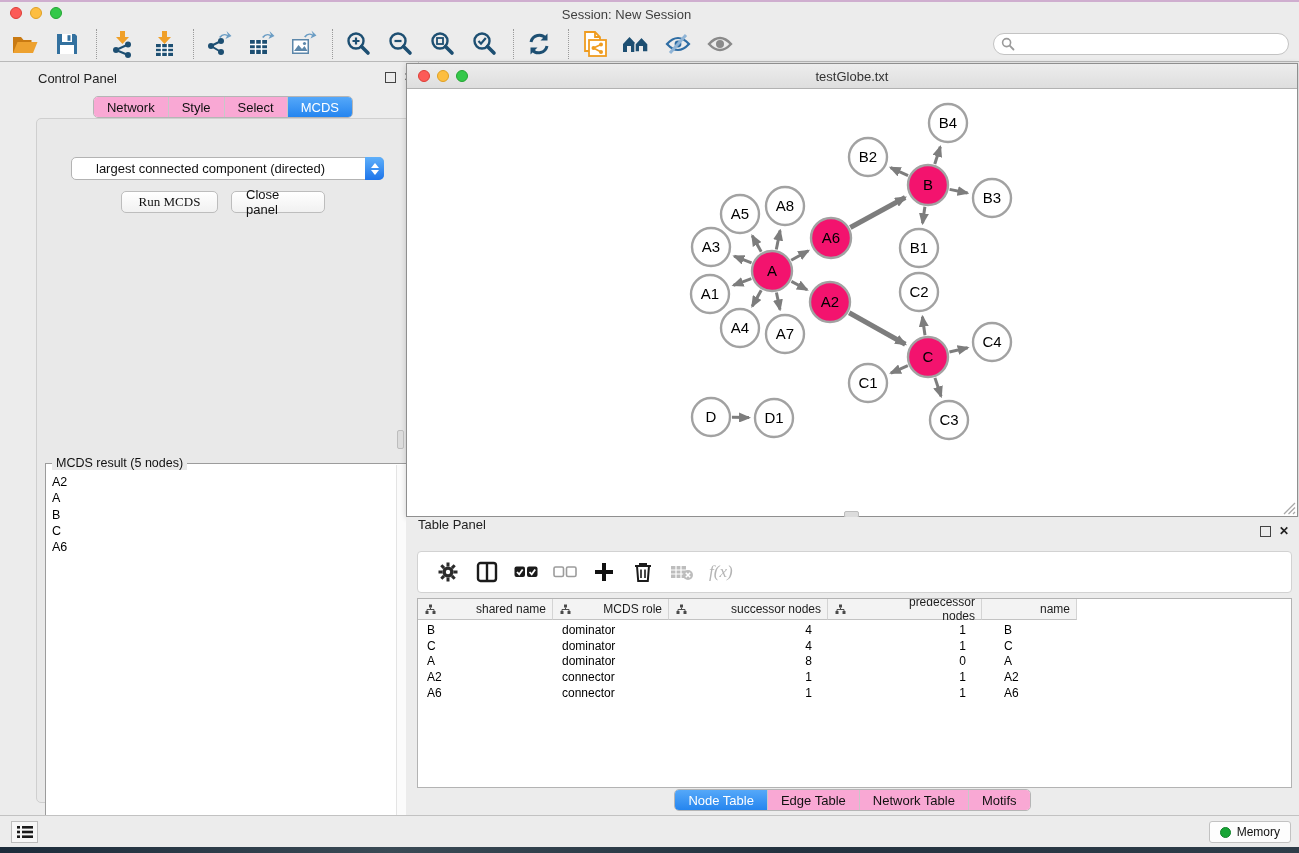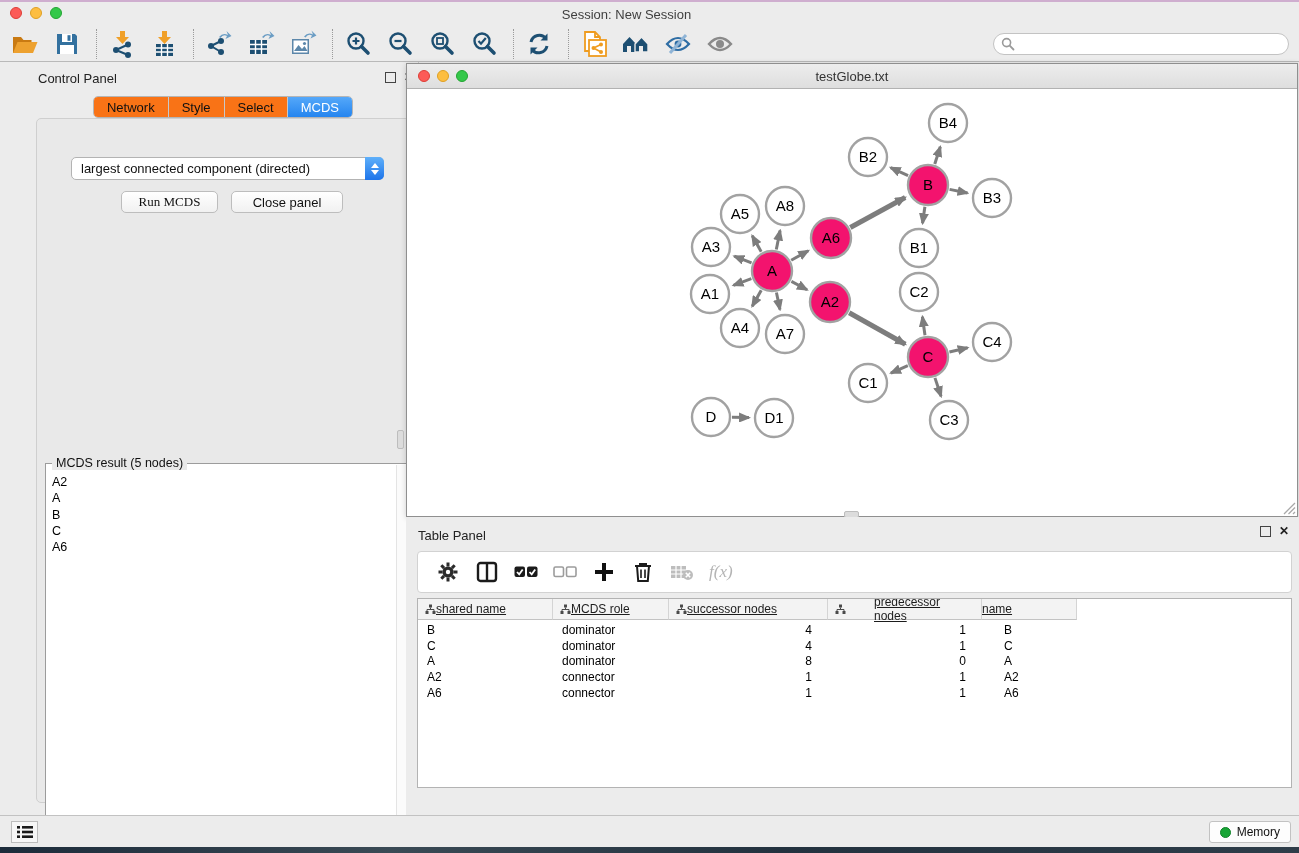--- a/index.html
+++ b/index.html
@@ -26,65 +26,65 @@
   
   .control-panel { position:absolute; left:0; top:62px; width:391px; height:753px; background:#ececec; border-right:1px solid #c9c9c9;margin-left:28px; }
   .cp-header { position:absolute; left:0; top:0; width:100%; height:28px; }
   .cp-title { position:absolute; left:10px; top:9px; font-size:13px; color:#222; }
   .panel-float { position:absolute; top:10px; width:11px; height:11px; border:1.5px solid #444; background:transparent; }
   .panel-close { position:absolute; top:8px; font-size:12px; font-weight:bold; color:#222; line-height:14px; }
   .cp-header .panel-float { left:357px; }
   .cp-header .panel-close { left:376px; }
 
   .seg-tabs { display:inline-flex; border:1px solid #b5b5b5; border-radius:5px; background:#fff; overflow:hidden; height:22px; }
-  .seg-tab { font-size:13px; color:#111; padding:0 13px; display:flex; align-items:center; border-right:1px solid #c8c8c8; background:#f97316; cursor:default; }
+  .seg-tab { font-size:13px; color:#111; padding:0 13px; display:flex; align-items:center; border-right:1px solid #c8c8c8; background:#f9a8d4; cursor:default; }
   .seg-tab:last-child { border-right:none; }
   .seg-tab.active { background:linear-gradient(#55a8f9,#2585ef); color:#fff; }
   .cp-tabs { position:absolute; top:34px; left:0; width:100%; text-align:center; }
 
   .cp-content { position:absolute; left:8px; top:56px; width:375px; height:685px; background:#e9e9e9; border:1px solid #cfcfcf; border-radius:5px; }
   .opt-label { position:absolute; top:16px; width:100%; text-align:center; font-size:13px; color:#111; }
   .dropdown { position:absolute; left:34px; top:38px; width:313px; height:23px; background:#fff; border:1px solid #b3b3b3; border-radius:5px; display:flex; align-items:center; }
-  .dd-text { flex:1; font-size:13px; color:#111; padding-left:9px; white-space:nowrap; overflow:hidden; }
+  .dd-text { flex:1; font-size:13px; color:#111; padding-left:24px; white-space:nowrap; overflow:hidden; }
   .dd-stepper { width:19px; height:23px; margin-right:-1px; border-radius:0 5px 5px 0; background:linear-gradient(#5fb0fa,#1d74ea); display:flex; flex-direction:column; align-items:center; justify-content:center; gap:2px; }
   .dd-stepper .up { width:0; height:0; border-left:4px solid transparent; border-right:4px solid transparent; border-bottom:5px solid #fff; }
   .dd-stepper .down { width:0; height:0; border-left:4px solid transparent; border-right:4px solid transparent; border-top:5px solid #fff; }
   .mac-btn { position:absolute; height:22px; background:linear-gradient(#ffffff,#f1f1f1); border:1px solid #bdbdbd; border-radius:5px; font-size:13px; color:#111; display:flex; align-items:center; justify-content:center; padding:0 14px; }
   .btn-run { left:84px; top:72px; width:97px;font-family:Liberation Serif, serif; }
-  .btn-closepanel { left:194px; top:72px; width:112px; }
+  .btn-closepanel { left:194px; top:72px; width:94px; }
 
   .result-group { position:absolute; left:8px; top:344px; width:365px; height:364px; border:1px solid #9c9c9c; background:#fff; }
   .result-label { position:absolute; left:6px; top:-8px; background:#e9e9e9; padding:0 4px; font-size:12.5px; color:#111; }
   .result-list { position:absolute; left:1px; top:6px; bottom:1px; right:13px; font-size:12.5px; color:#000; padding:4px 0 0 5px; line-height:16.3px; overflow:hidden; }
   .result-scroll { position:absolute; right:1px; top:1px; bottom:1px; width:12px; background:#fbfbfb; border-left:1px solid #e4e4e4; }
 
   
   .net-window { position:absolute; left:406px; top:63px; width:892px; height:454px; background:#ec4899; border:1px solid #8f8f8f; box-shadow:0 1px 6px rgba(0,0,0,0.18); }
   .net-titlebar { position:absolute; left:0; top:0; width:100%; height:25px; background:linear-gradient(#ededed,#dedede); border-bottom:1px solid #b2b2b2; }
   .net-traffic { position:absolute; left:11px; top:6px; display:flex; gap:7px; }
   .net-title { width:100%; text-align:center; line-height:25px; font-size:13px; color:#333; }
   .net-canvas { position:absolute; left:0; top:25px; width:890px; height:427px; background:#fff; }
   .resize-grip { position:absolute; right:1px; bottom:1px; }
   .divider-grip-v { position:absolute; left:397px; top:430px; width:7px; height:19px; background:#dcdcdc; border:1px solid #bdbdbd; border-radius:2px; }
   .divider-grip-h { position:absolute; left:844px; top:511px; width:15px; height:7px; background:#dcdcdc; border:1px solid #bdbdbd; border-radius:2px; }
 
   
   .table-panel { position:absolute; left:406px; top:517px; width:893px; height:298px; background:#ececec; }
-  .tp-title { position:absolute; left:12px; top:11px; font-size:13px; color:#222; }
+  .tp-title { position:absolute; left:12px; top:0; font-size:13px; color:#222; }
   .table-panel .panel-float { left:854px; top:9px; }
   .table-panel .panel-close { left:873px; top:7px; }
   .tp-toolbar { position:absolute; left:11px; top:34px; width:875px; height:42px; background:#fff; border:1px solid #d2d2d2; border-radius:4px; display:flex; align-items:center; padding-left:16px; }
   .tp-icon { width:28px; height:28px; display:flex; align-items:center; justify-content:center; margin-right:11px; }
   .fx-label { font-family:"Liberation Serif", serif; font-style:italic; font-size:17px; color:#b4b4b4; margin-left:2px; }
 
   .data-table { position:absolute; left:11px; top:81px; width:875px; height:190px; background:#fff; border:1px solid #b3b3b3; overflow:hidden; }
   .dt-header { position:absolute; left:0; top:0; height:21px; display:flex; }
   .dt-hcell { height:21px; background:#f3f3f3; border-right:1px solid #d4d4d4; border-bottom:1px solid #c3c3c3; display:flex; align-items:center; font-size:12px; color:#1d1d1d; position:relative; }
   .dt-hcell .hicon { margin-left:7px; }
-  .dt-hcell .hlabel { flex:1; text-align:left; padding-right:6px;text-decoration:underline; }
+  .dt-hcell .hlabel { flex:1; text-align:right; padding-right:6px; }
   .dt-rows { position:absolute; left:0; top:23px; width:100%; font-size:12px; color:#000; }
   .dt-row { display:flex; height:15.8px; align-items:center; }
   .dt-cell { overflow:hidden; white-space:nowrap; }
 
   .tp-tabs { position:absolute; left:0; top:272px; width:100%; text-align:center; }
 
   
   .statusbar { position:absolute; left:0; top:815px; width:1299px; height:32px; background:#ececec; border-top:1px solid #c2c2c2; }
   .list-btn { position:absolute; left:11px; top:5px; width:27px; height:22px; background:#f7f7f7; border:1px solid #bdbdbd; display:flex; align-items:center; justify-content:center; }
   .memory-btn { position:absolute; right:8px; top:5px; height:22px; background:#fdfdfd; border:1px solid #c2c2c2; border-radius:3px; display:flex; align-items:center; padding:0 10px; gap:6px; font-size:12px; color:#111; }
@@ -514,20 +514,28 @@
         <div class="dt-row">
           <div class="dt-cell" style="width: 135px; text-align: left; padding: 0px 0px 0px 9px;">A6</div>
           <div class="dt-cell" style="width: 116px; text-align: left; padding: 0px 0px 0px 9px;">connector</div>
           <div class="dt-cell" style="width: 159px; text-align: right; padding: 0px 16px 0px 0px;">1</div>
           <div class="dt-cell" style="width: 154px; text-align: right; padding: 0px 16px 0px 0px;">1</div>
           <div class="dt-cell" style="width: 95px; text-align: left; padding: 0px 0px 0px 22px;">A6</div>
         </div>
       </div>
   </div>
 
+  <div class="tp-tabs">
+    <span class="seg-tabs" id="tp-tabs-group">
+        <span class="seg-tab active">Node Table</span>
+        <span class="seg-tab">Edge Table</span>
+        <span class="seg-tab">Network Table</span>
+        <span class="seg-tab">Motifs</span>
+      </span>
+  </div>
 </div>
 
 <div class="statusbar">
   <span class="list-btn">
     <svg width="16" height="14" viewBox="0 0 16 14">
       <rect x="0" y="1" width="3" height="2.6" fill="#1b1b1b"></rect>
         <rect x="5" y="1" width="11" height="2.6" fill="#1b1b1b"></rect>
       <rect x="0" y="5.7" width="3" height="2.6" fill="#1b1b1b"></rect>
         <rect x="5" y="5.7" width="11" height="2.6" fill="#1b1b1b"></rect>
       <rect x="0" y="10.4" width="3" height="2.6" fill="#1b1b1b"></rect>

